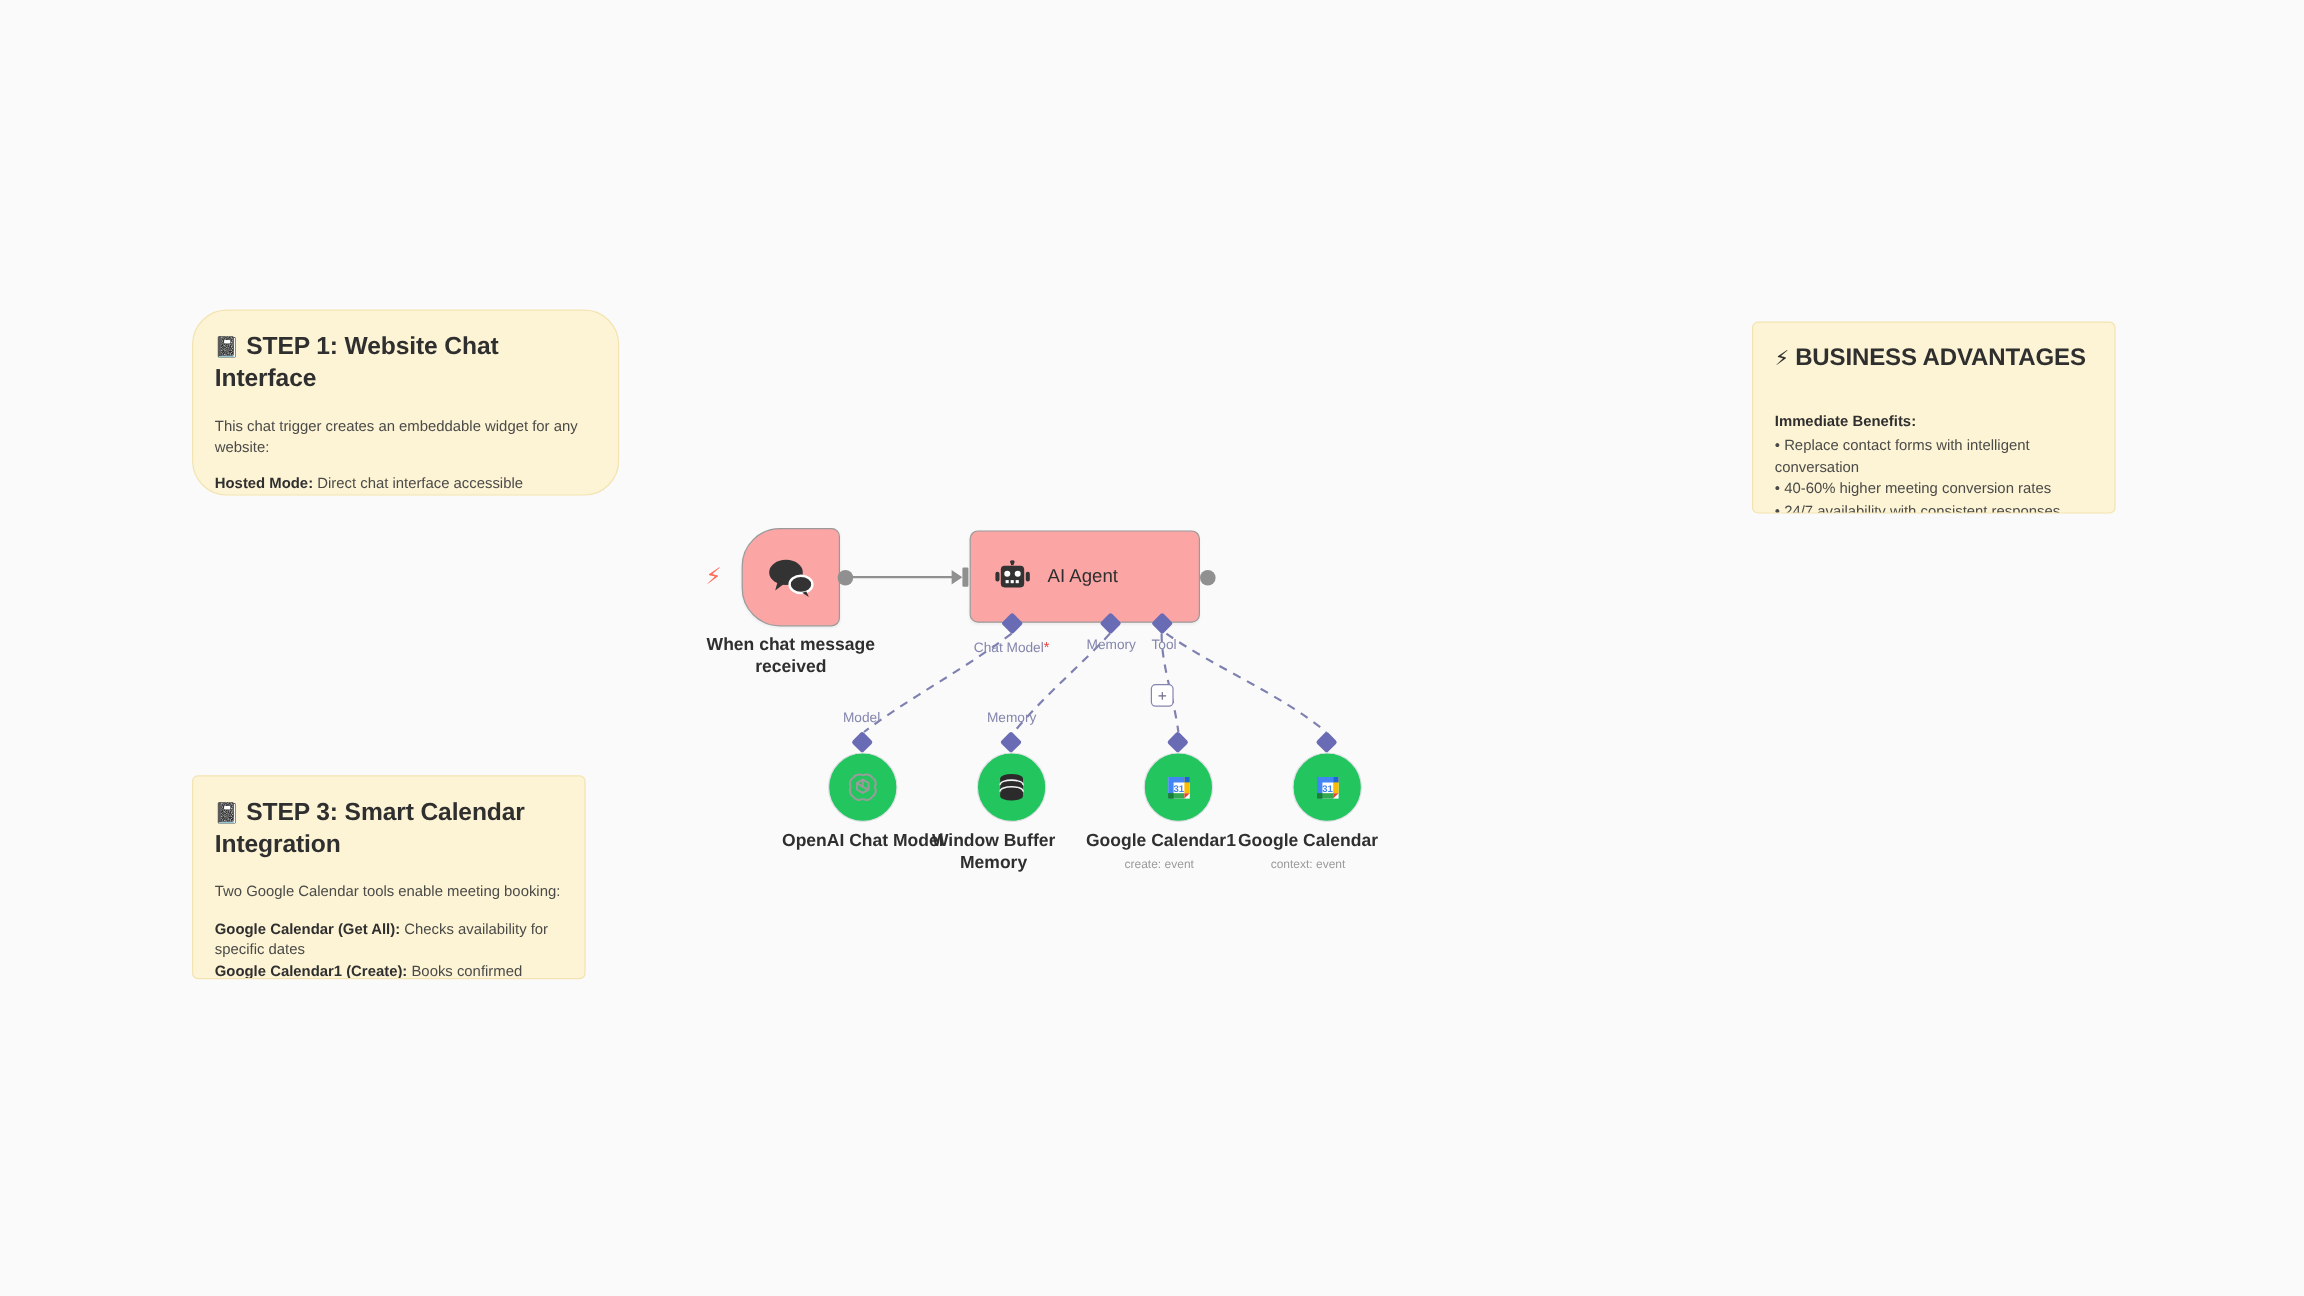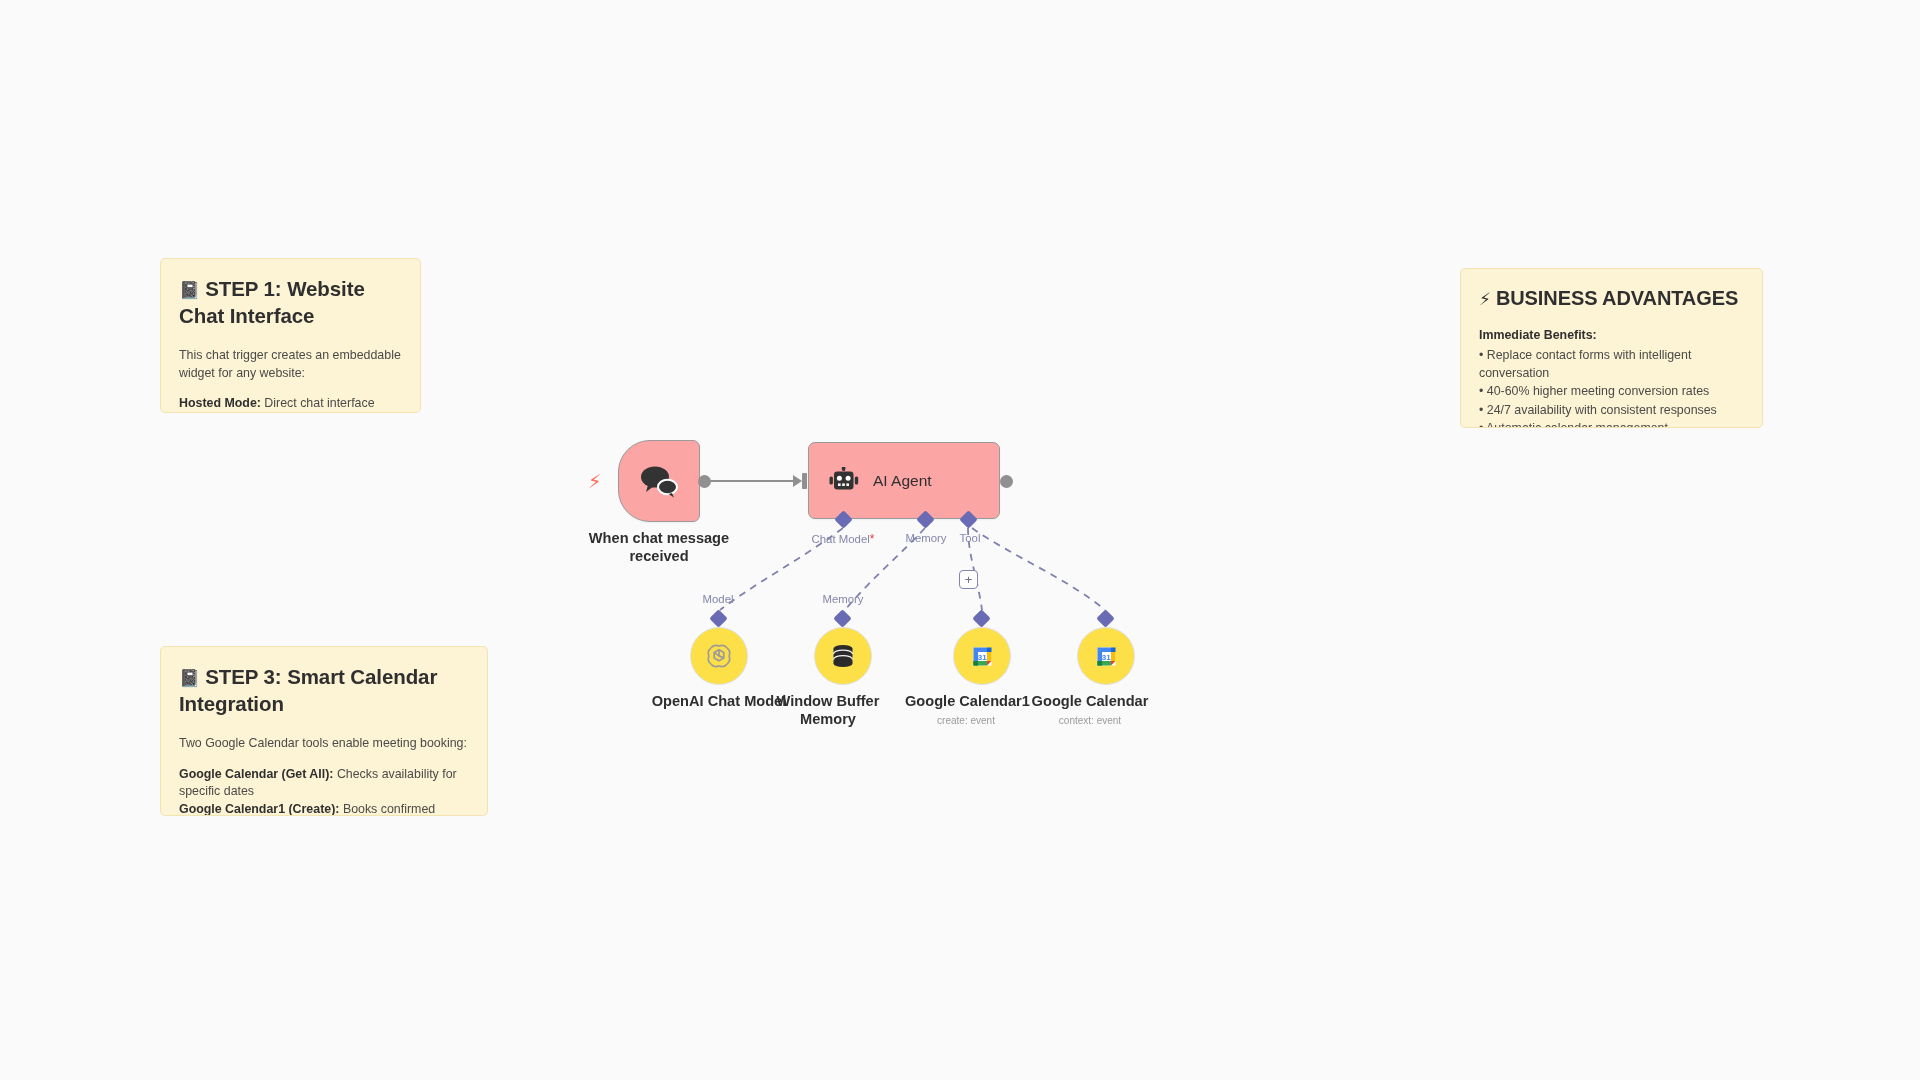--- a/index.html
+++ b/index.html
@@ -49,21 +49,21 @@
   }
   .sticky p:last-child { margin-bottom: 12px; }
   .sticky b { color: #2f2f2f; font-weight: bold; }
   .sticky ul { margin: 0; padding: 0; list-style: none; }
   .sticky ul li {
     font-size: 12.4px;
     line-height: 1.42;
     color: #4a4a48;
     margin-bottom: 1px;
   }
-  .biz h2 { margin-bottom: 16px; font-size: 20px; }
+  .biz h2 { margin-bottom: 32px; font-size: 20px; }
 
   
   #wires { position: absolute; left: 0; top: 0; width: 1920px; height: 1080px; }
 
   
   .node-main {
     position: absolute;
     background: #fca5a5;
     border: 1.6px solid #9a9a9a;
     box-shadow: 0 1px 2px rgba(0,0,0,0.05);
@@ -121,21 +121,21 @@
     color: #ff6d5a;
     font-family: "DejaVu Sans", sans-serif;
     line-height: 1;
   }
 
   
   .subnode {
     position: absolute;
     width: 58px; height: 58px;
     border-radius: 50%;
-    background: #fde047;
+    background: #22c55e;
     border: 1.4px solid #e0e0e6;
     display: flex; align-items: center; justify-content: center;
   }
   .sub-caption {
     position: absolute;
     text-align: center;
     font-size: 14.6px;
     font-weight: bold;
     color: #2f2f2f;
     line-height: 1.2;
@@ -191,21 +191,21 @@
 
     <path d="M 843 528 C 800 560, 760 580, 720 610" stroke="#7e80b0" stroke-width="1.8" fill="none" stroke-dasharray="7 6"></path>
 
     <path d="M 925 528 C 900 555, 870 580, 845 610" stroke="#7e80b0" stroke-width="1.8" fill="none" stroke-dasharray="7 6"></path>
 
     <path d="M 968 528 C 968 555, 978 580, 982 610" stroke="#7e80b0" stroke-width="1.8" fill="none" stroke-dasharray="7 6"></path>
 
     <path d="M 972 528 C 1010 555, 1070 580, 1105 610" stroke="#7e80b0" stroke-width="1.8" fill="none" stroke-dasharray="7 6"></path>
   </svg>
 
-  <div class="sticky" style="left:160px; top:258px; width:261px; height:155px;">
+  <div class="sticky" style="left:160px; top:258px; width:356px; height:155px;border-radius:29px;">
     <h2>
       <span class="nico">📓</span><span>STEP 1: Website Chat Interface</span>
     </h2>
     <p>This chat trigger creates an embeddable widget for any website:</p>
     <p><b>Hosted Mode:</b><span> Direct chat interface accessible</span></p>
   </div>
 
 
   <div class="sticky" style="left:160px; top:646px; width:328px; height:170px;">
     <h2>

